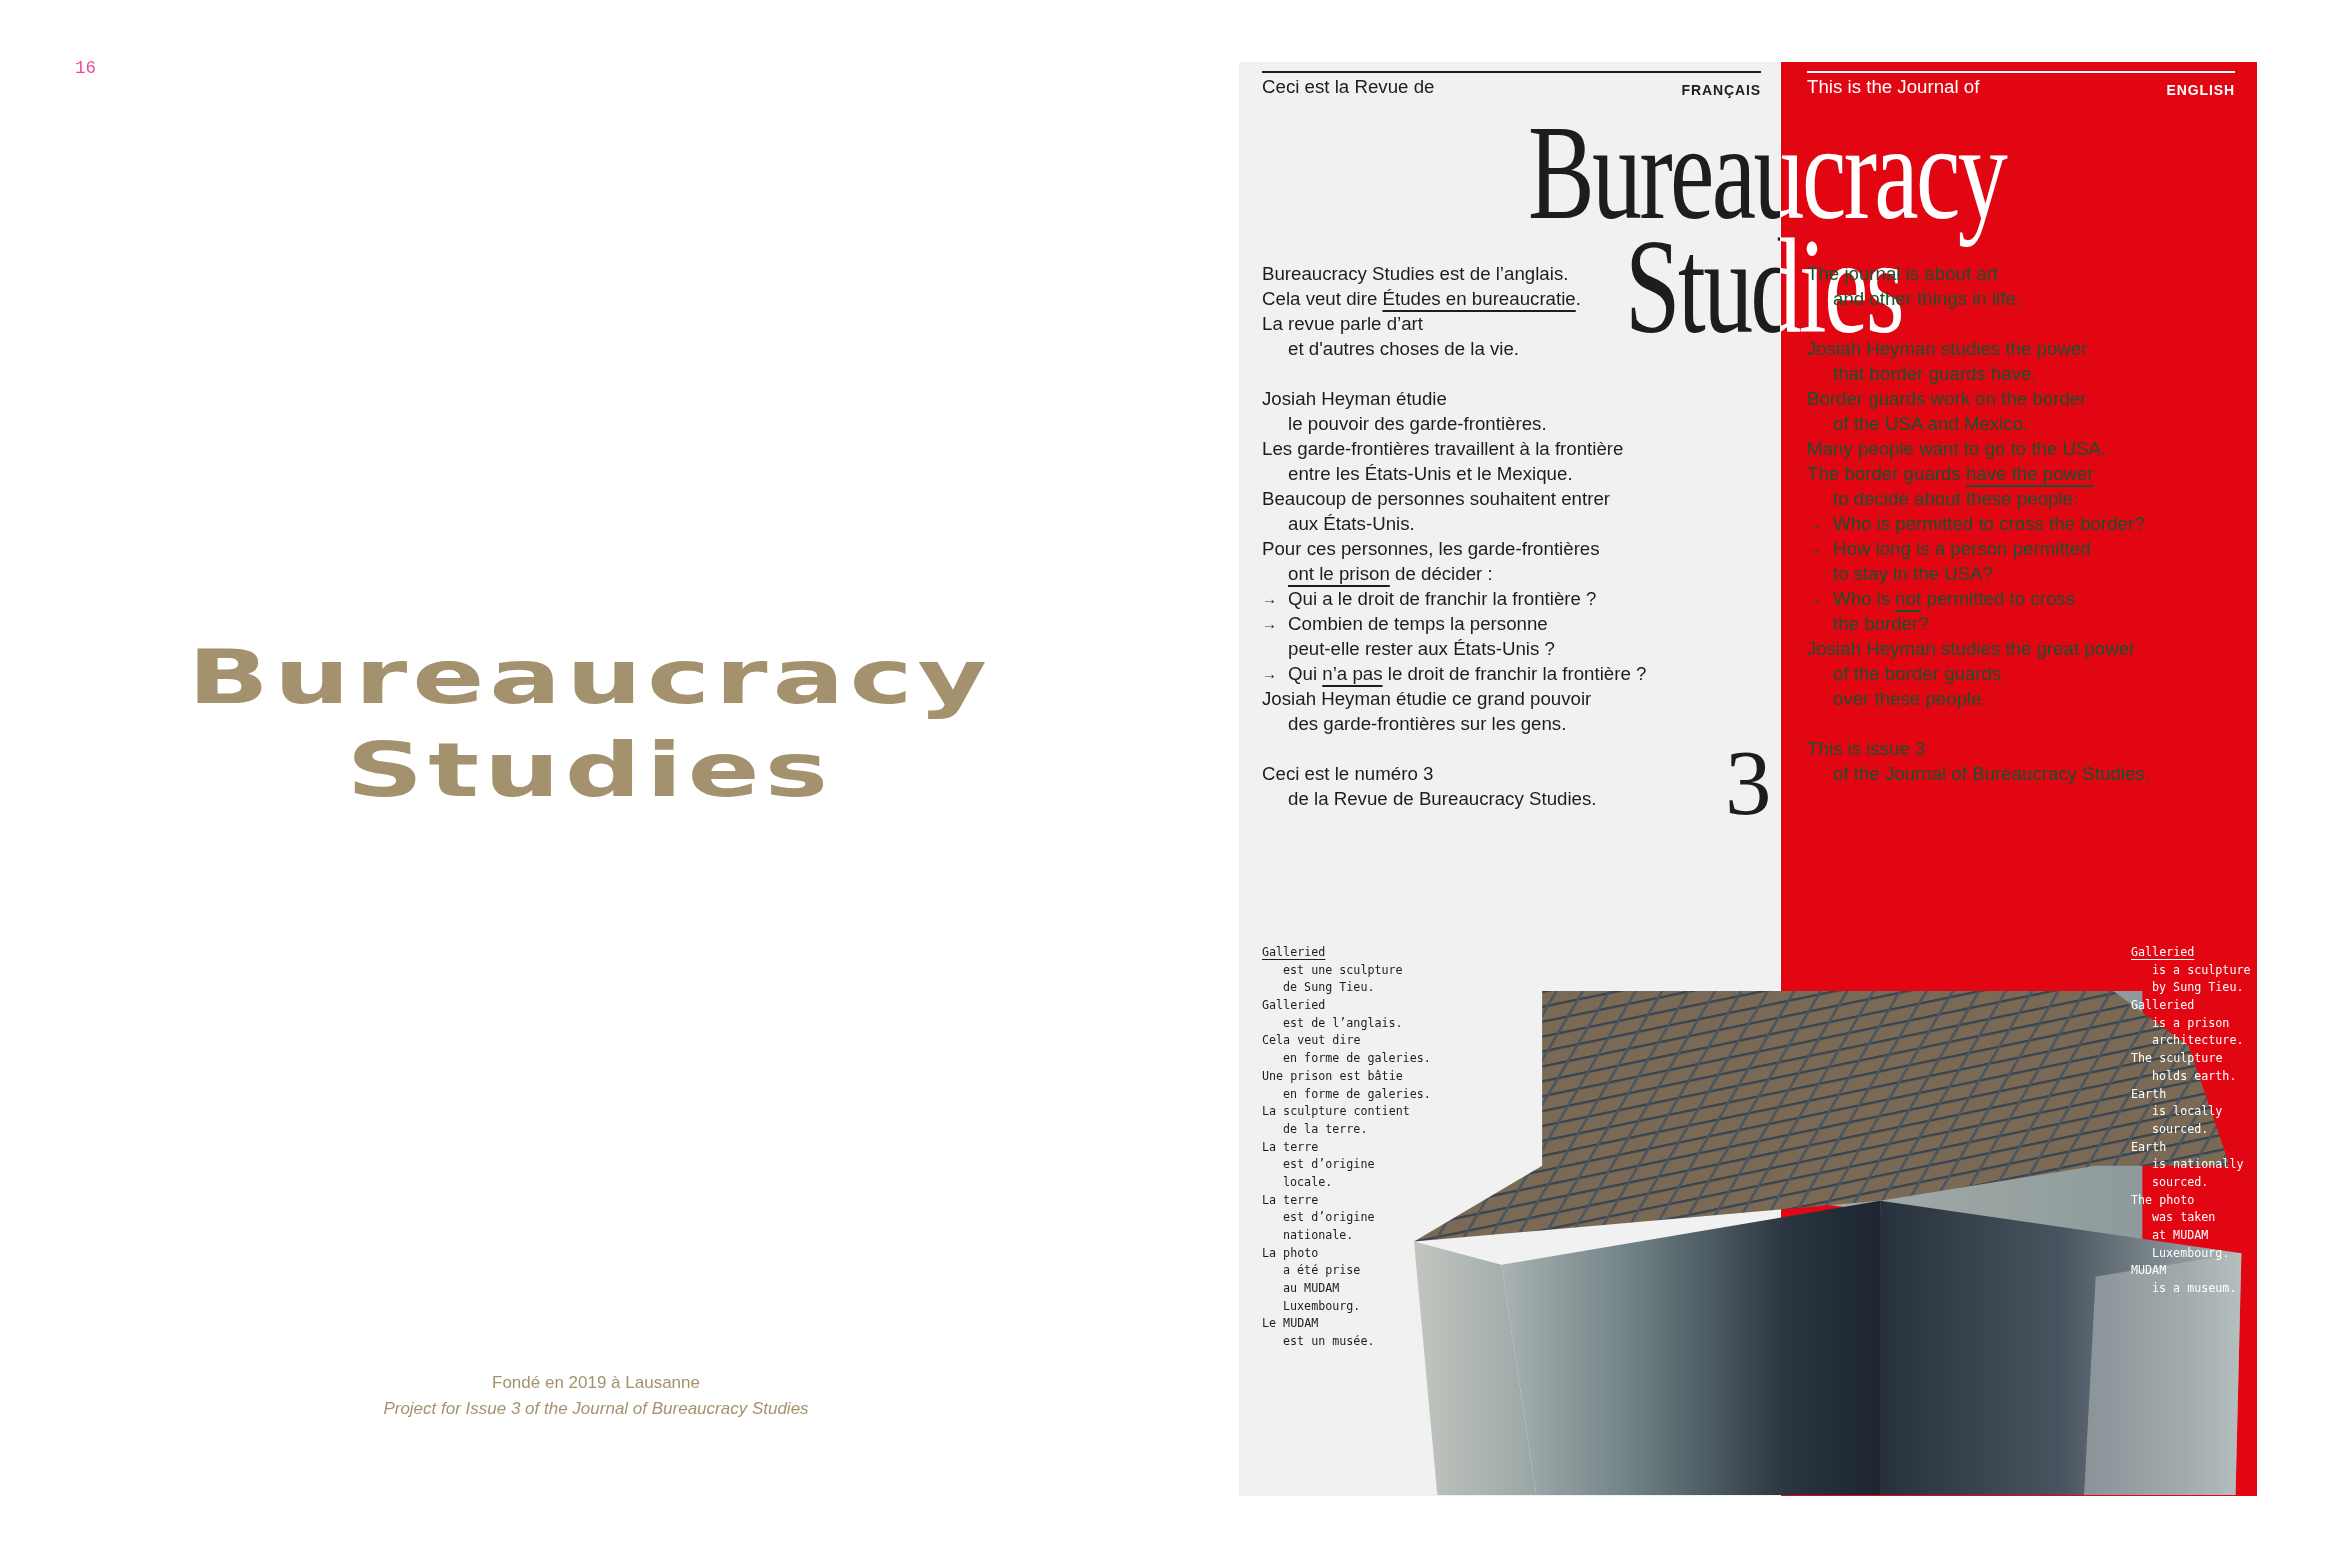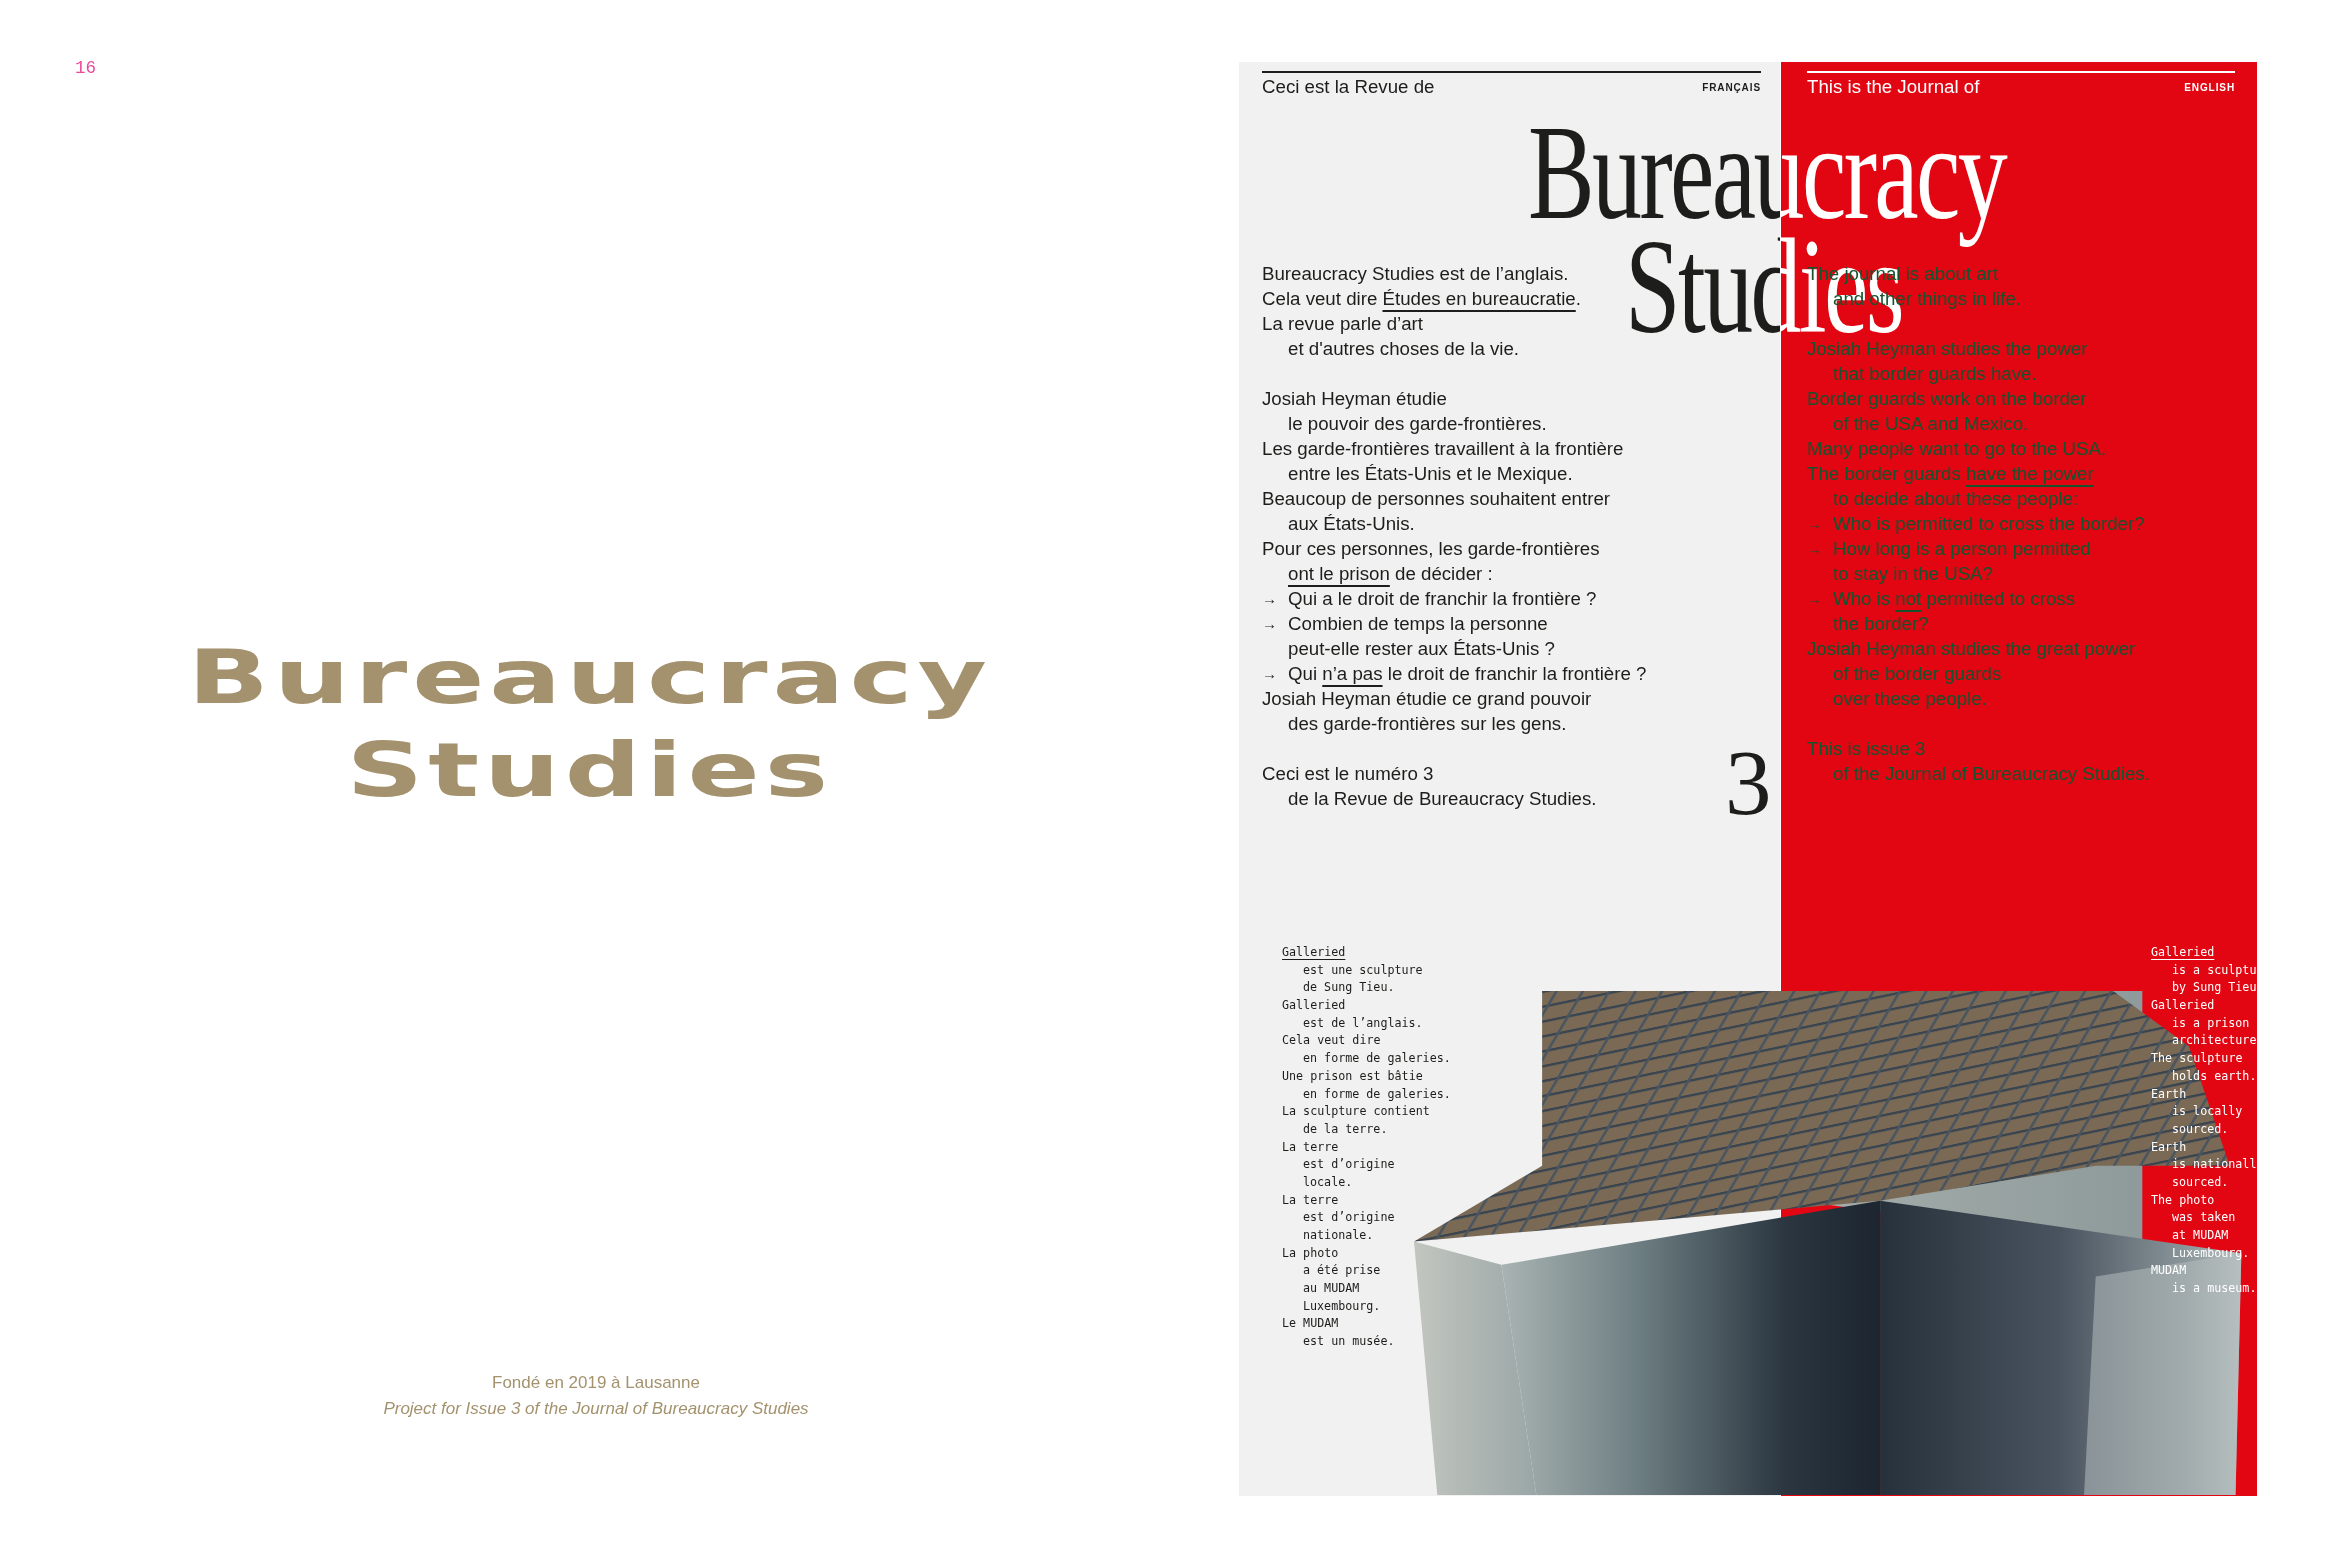--- a/index.html
+++ b/index.html
@@ -12,21 +12,21 @@
   .lt2 { top:726px; font-size:75px; letter-spacing:3.5px; transform:scaleX(1.42); transform-origin:587px 0; }
   .footer { left:0; width:1178px; text-align:center; color:#a3926d; font-size:17px; font-family:"Liberation Sans", sans-serif;padding-left:7px; }
   .f1 { top:1373px; }
   .f2 { top:1399px; font-style:italic; }
 
   .panel-fr { left:1239px; top:62px; width:541px; height:1434px; background:#f1f1f1; }
   .panel-en { left:1781px; top:62px; width:476px; height:1434px; background:#e20613; }
 
   .rule-fr { left:1262px; top:71px; width:499px; height:1.7px; background:#1d1d1b; }
   .rule-en { left:1807px; top:71px; width:428px; height:1.7px; background:#ffffff; }
-  .lang { top:82px; font-size:10px; letter-spacing:0.9px; font-weight:bold; }
+  .lang { top:82px; font-size:14px; letter-spacing:0.9px; font-weight:bold; }
   .lang-fr { right:calc(2330px - 1761px); color:#1d1d1b; }
   .lang-en { right:calc(2330px - 2235px); color:#ffffff; }
   .intro { top:76px; font-size:18.7px; }
   .intro-fr { left:1262px; color:#1d1d1b; }
   .intro-en { left:1807px; color:#ffffff; }
 
   .big-title { font-family:"Liberation Serif", serif; font-size:135px; line-height:1; letter-spacing:-3.5px; white-space:nowrap; transform:scaleX(0.74); transform-origin:0 0; }
   .bt-clip-fr { left:1239px; top:0; width:541px; height:361px; overflow:hidden; }
   .bt-clip-en { left:1781px; top:0; width:476px; height:361px; overflow:hidden; }
   .bt-inner { position:absolute; }
@@ -43,21 +43,21 @@
   .ln.arr { position:relative; padding-left:26px; }
   .ln.arr .arrow { position:absolute; left:0; top:0; font-size:15px; }
   .ln.blank { height:25px; }
   .u { text-decoration:underline; text-decoration-thickness:1.7px; text-underline-offset:4.7px; }
 
   .issue-num { left:1725px; top:736px; font-family:"Liberation Serif", serif; font-size:93px; color:#1d1d1b; line-height:1; }
 
   .cap { font-family:"DejaVu Sans Mono", monospace; font-size:11.7px; line-height:17.7px; }
   .cap-fr { left:1262px; top:944px; color:#1d1d1b; }
   .cap-en { left:2131px; top:944px; color:#ffffff; }
-  .cap .cl { display:block; white-space:nowrap; height:17.7px;margin-left:20px; }
+  .cap .cl { display:block; white-space:nowrap; height:17.7px; }
   .cap .cl.ind { padding-left:21px; }
   .cap .u { text-underline-offset:2.9px; text-decoration-thickness:1.2px; }
 
   .sculpture { left:1396px; top:991px; width:875px; height:504px; }
 </style>
 </head>
 <body>
 
 <div class="abs page-num">16</div>
 

